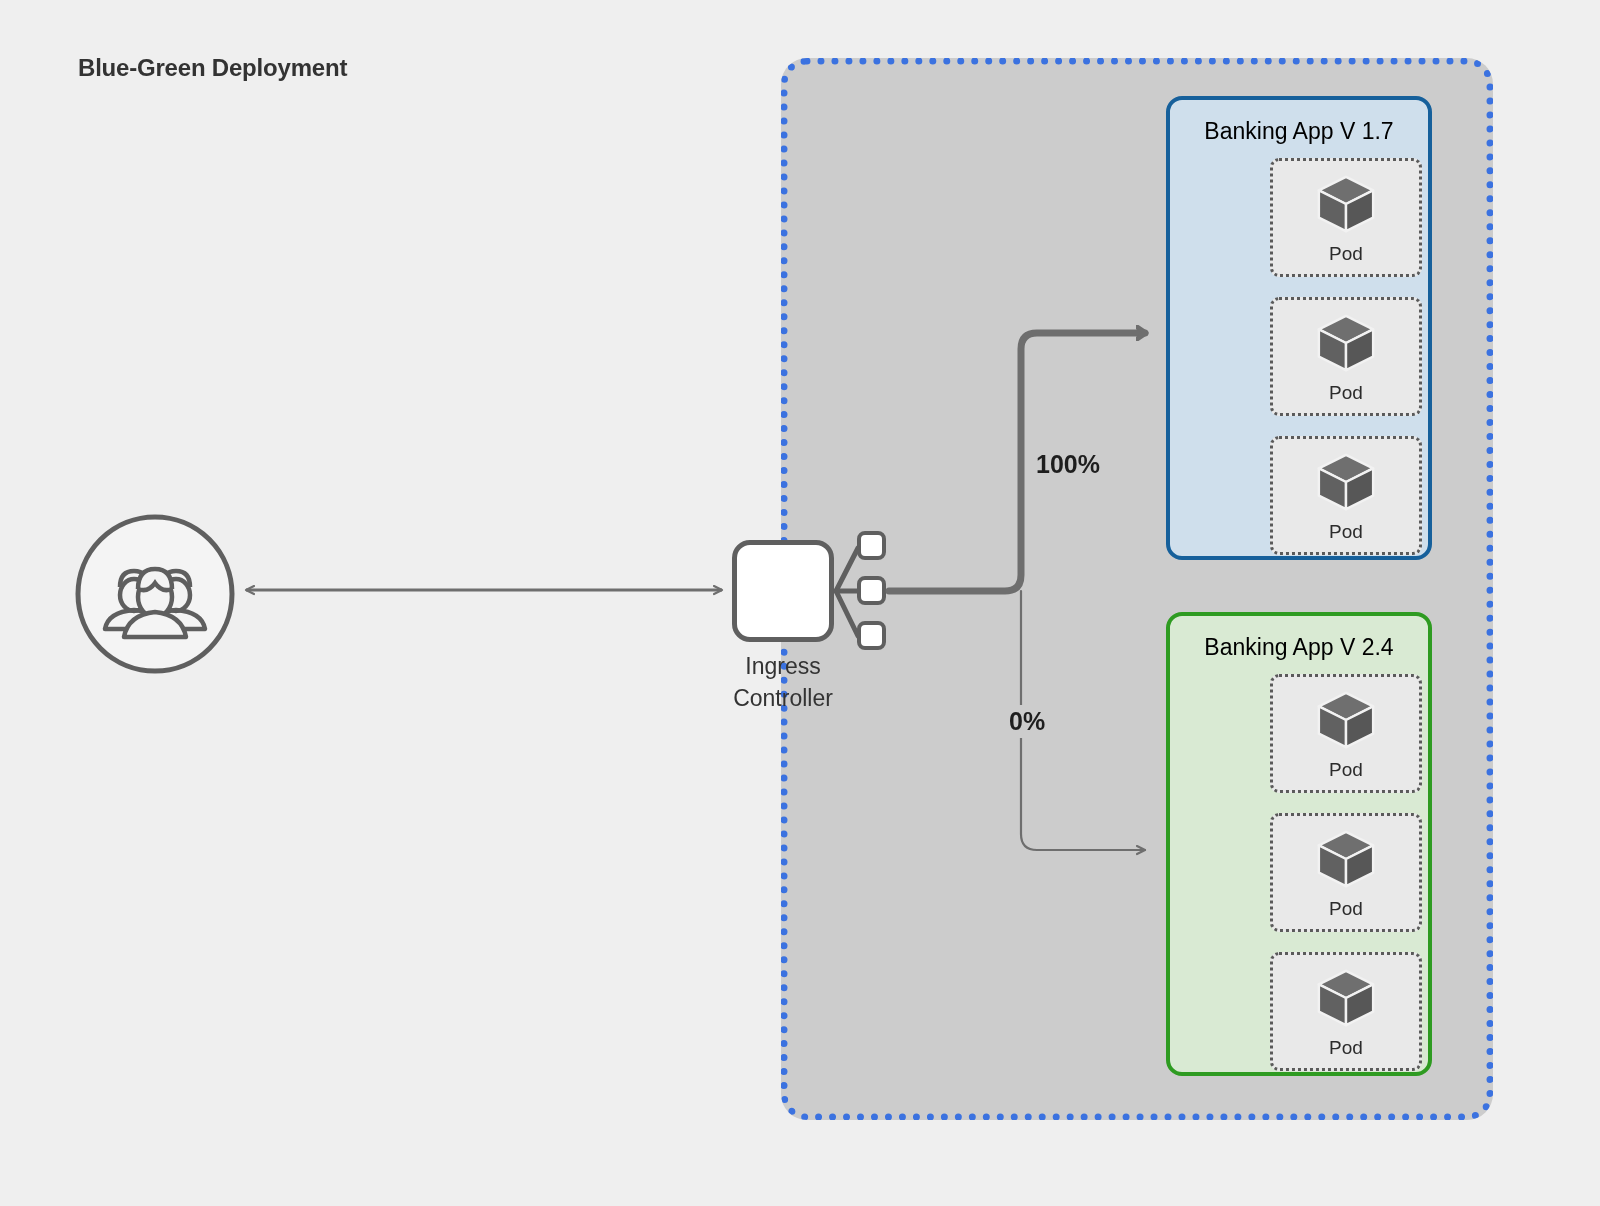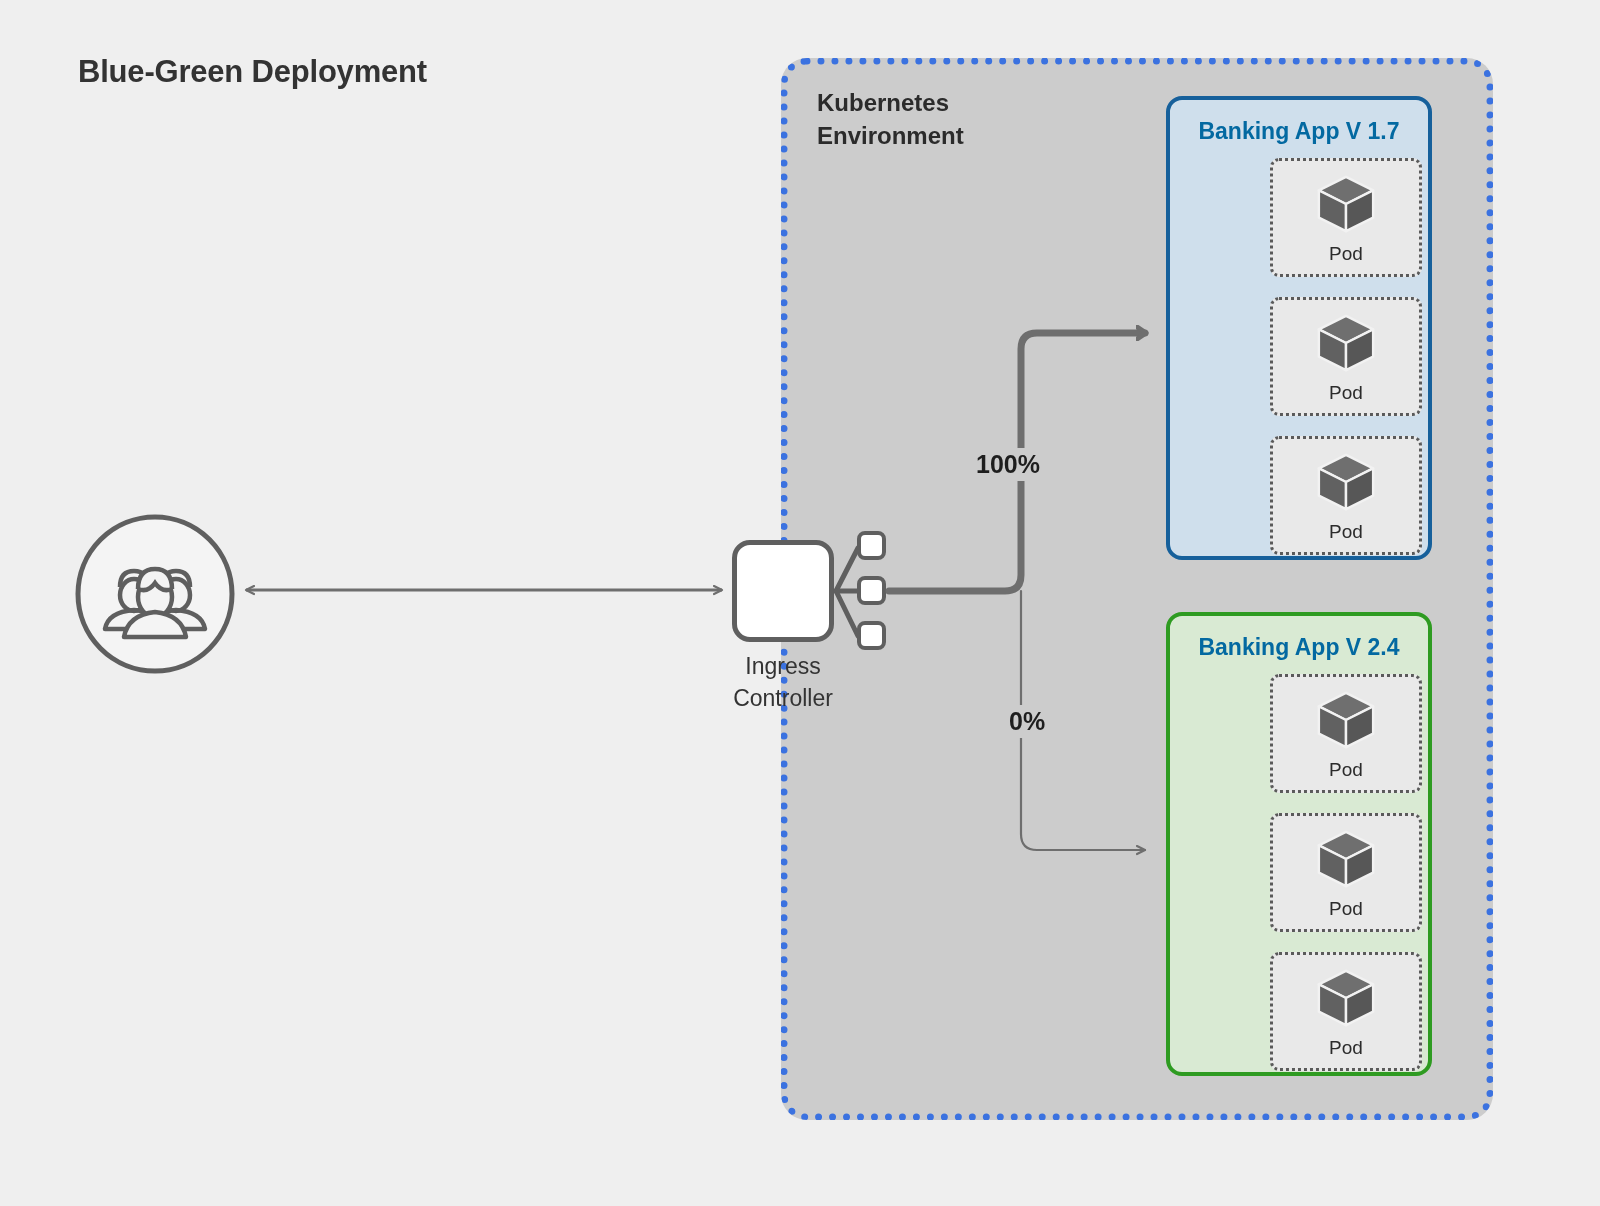--- a/index.html
+++ b/index.html
@@ -14,21 +14,21 @@
     overflow: hidden;
     font-family: "Liberation Sans", sans-serif;
     color: #3a3a3a;
   }
 
   
   #diagram-title {
     position: absolute;
     left: 78px;
     top: 54px;
-    font-size: 31px;
+    font-size: 24px;
     font-weight: bold;
     color: #333333;
     letter-spacing: -0.2px;
     white-space: nowrap;
   }
 
   
   #k8s-env {
     position: absolute;
     left: 781px;
@@ -80,22 +80,22 @@
     background: #d9ead3;
     border: 4px solid #2e9b21;
   }
   .app-box-title {
     position: absolute;
     left: 0;
     right: 0;
     top: 18px;
     text-align: center;
     font-size: 23px;
-    font-weight: bold;
-    color: #0369a1;
+    font-weight: normal;
+    color: #000000;
     white-space: nowrap;
   }
 
   
   .pod {
     position: absolute;
     left: 56px;
     width: 152px;
     height: 119px;
     background: #e9e9e9;
@@ -185,38 +185,36 @@
   .traffic-label {
     position: absolute;
     font-size: 25px;
     font-weight: bold;
     color: #1e1e1e;
     background: #cccccc;
     padding: 2px 8px;
     white-space: nowrap;
   }
   #traffic-label-v17 {
-    left: 968px;
+    left: 1028px;
     top: 448px;
     text-align: right;
   }
   #traffic-label-v18 {
     left: 1001px;
     top: 705px;
   }
 </style>
 </head>
 <body>
 
 <div id="diagram-title">Blue-Green Deployment</div>
 
 <div id="k8s-env">
   <div id="k8s-env-border"></div>
-  <div id="k8s-env-label">Kubernetes
-Environment</div>
 </div>
 
 <div class="app-box" id="app-box-v17">
   <div class="app-box-title">Banking App V 1.7</div>
 
   <div class="pod pod-0">
     <span class="pod-icon">
       <svg viewBox="0 0 64 64" width="62" height="62" aria-hidden="true">
         <polygon points="32,4 60,18 32,32 4,18" fill="#6f6f6f" stroke="#f2f2f2" stroke-width="2.5" stroke-linejoin="round"></polygon>
         <polygon points="4,18 32,32 32,60 4,46" fill="#616161" stroke="#f2f2f2" stroke-width="2.5" stroke-linejoin="round"></polygon>

